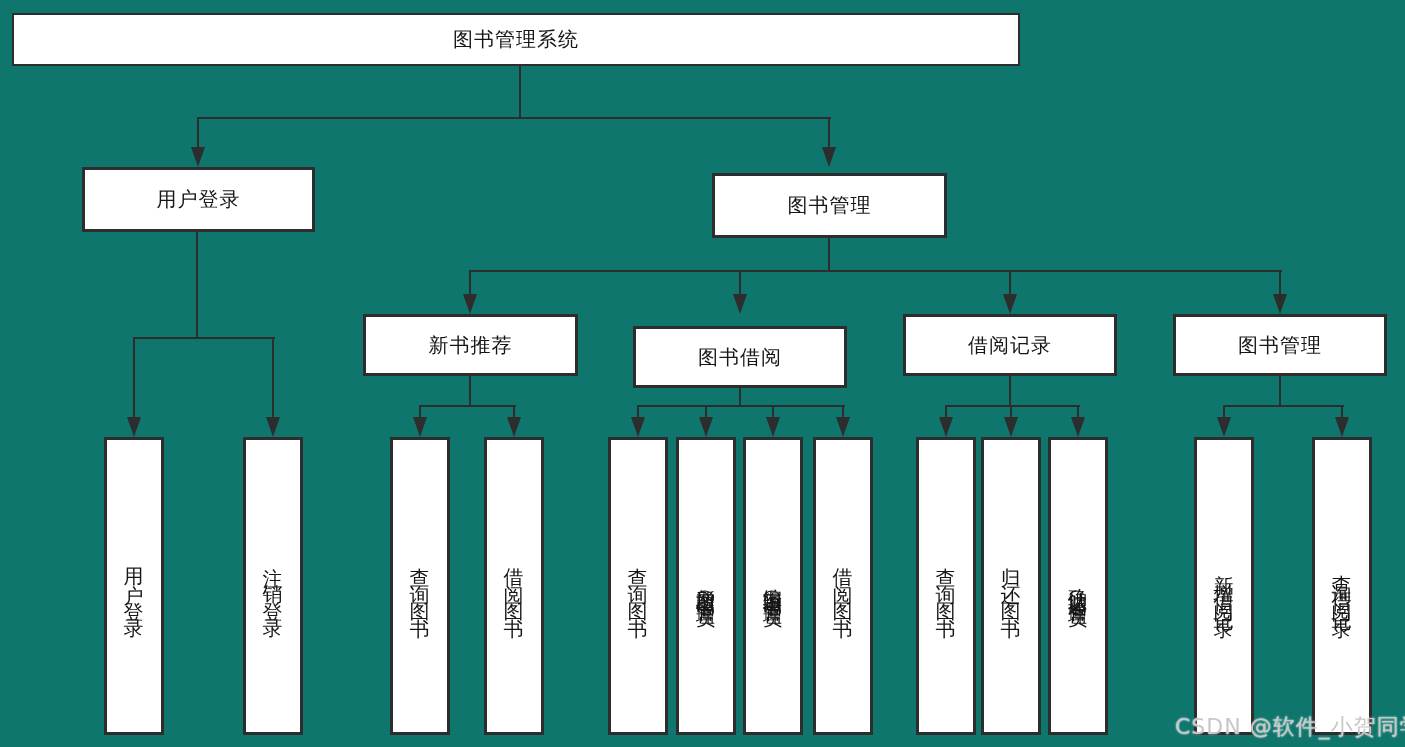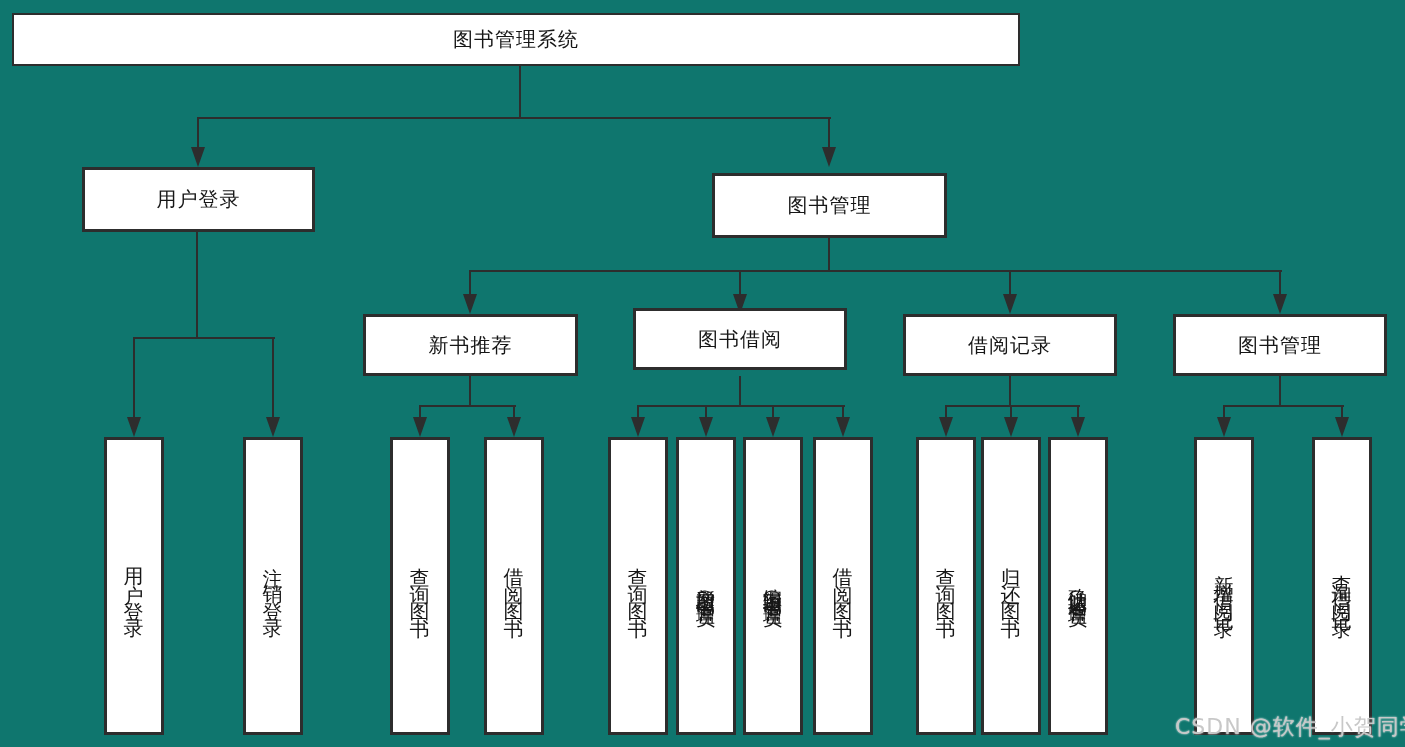--- a/index.html
+++ b/index.html
@@ -95,21 +95,21 @@
   <div class="line" style="left:739px; top:270px; width:2px; height:26px;"></div>
   <div class="arrow" style="left:733px; top:294px;"></div>
   <div class="line" style="left:1009px; top:270px; width:2px; height:26px;"></div>
   <div class="arrow" style="left:1003px; top:294px;"></div>
   <div class="line" style="left:1279px; top:270px; width:2px; height:26px;"></div>
   <div class="arrow" style="left:1273px; top:294px;"></div>
 
   <div class="box" style="left:363px; top:314px; width:215px; height:62px;justify-content:center;">
     <span>新书推荐</span>
   </div>
-  <div class="box" style="left:633px; top:308px; width:214px; height:62px;">
+  <div class="box" style="left:633px; top:326px; width:214px; height:62px;">
     <span>图书借阅</span>
   </div>
   <div class="box" style="left:903px; top:314px; width:214px; height:62px;">
     <span>借阅记录</span>
   </div>
   <div class="box" style="left:1173px; top:314px; width:214px; height:62px;">
     <span>图书管理</span>
   </div>
 
   <div class="line" style="left:469px; top:376px; width:2px; height:31px;"></div>

